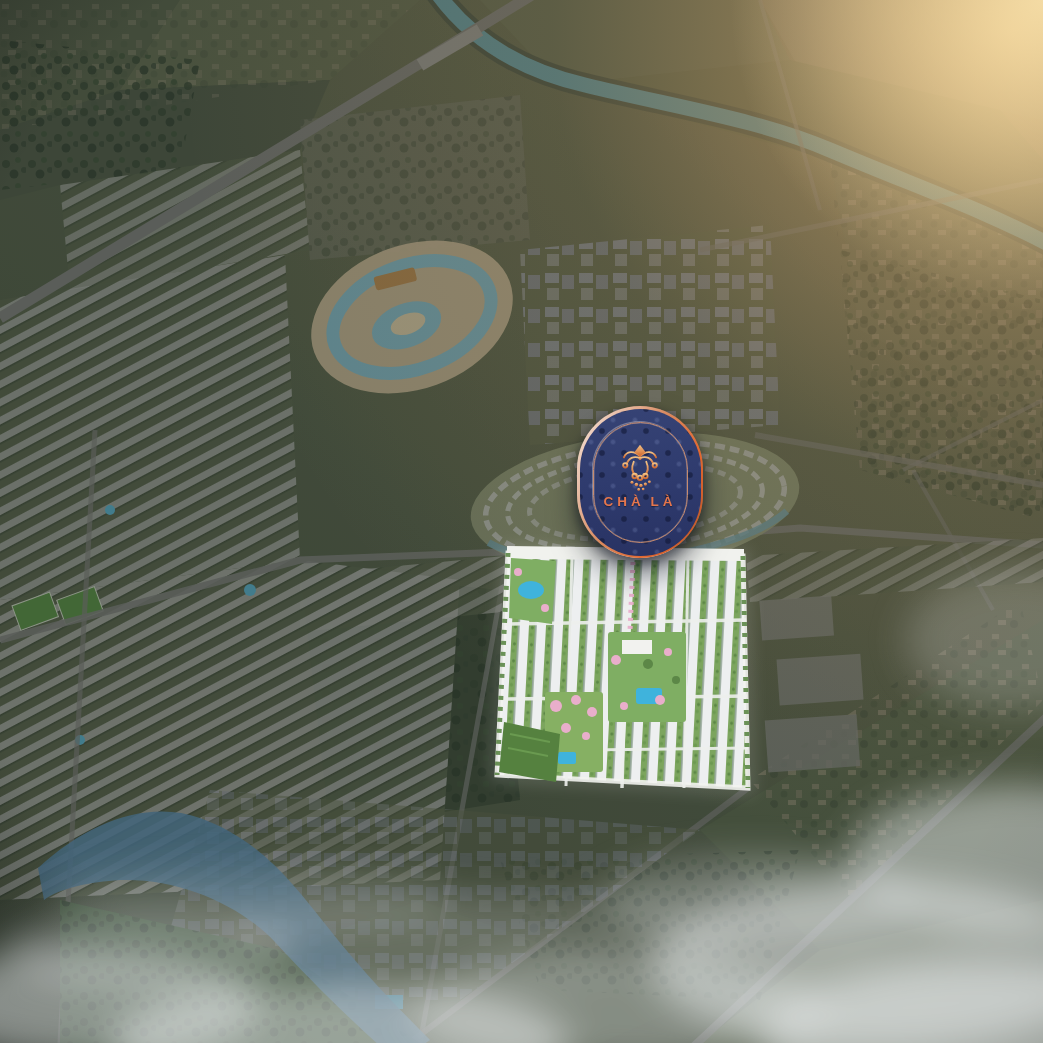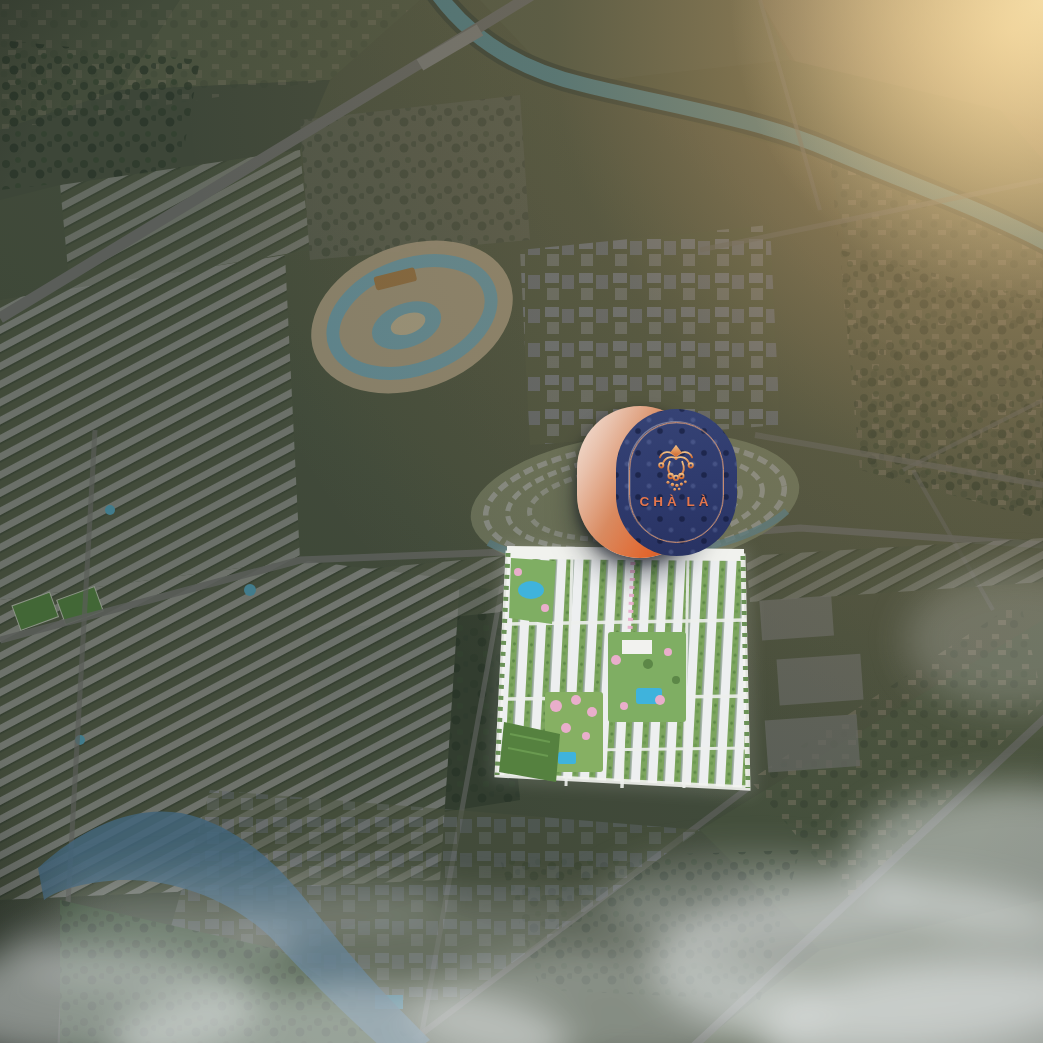--- a/index.html
+++ b/index.html
@@ -12,21 +12,21 @@
          border-radius:64px;padding:2.5px;box-sizing:border-box;cursor:pointer;
          background:linear-gradient(118deg,#f6e8df 0%,#e9c2ad 20%,#d98a60 45%,#e2672f 72%,#b5542b 100%);
          box-shadow:0 16px 28px rgba(8,12,24,.55),0 5px 12px rgba(8,12,24,.45);}
   .badge-core{position:relative;width:121px;height:147px;border-radius:61px;overflow:hidden;
          background:
            radial-gradient(circle at 50% 50%, rgba(130,145,195,.26) 1.4px, rgba(130,145,195,.10) 2.4px, transparent 3.4px),
            radial-gradient(circle at 50% 50%, rgba(14,20,48,.55) 2.2px, transparent 3.6px),
            linear-gradient(175deg,#36437500 0%,#36437500 100%),
            linear-gradient(175deg,#364375 0%,#2e3a6d 55%,#283262 100%);
          background-size:22px 22px,22px 22px,100% 100%,100% 100%;
-         background-position:0 0,11px 11px,0 0,0 0;margin-left:36px;}
+         background-position:0 0,11px 11px,0 0,0 0;}
   .badge-ringline{position:absolute;inset:13px;border-radius:50px;
          border:1.6px solid rgba(226,154,112,.85);
          box-shadow:inset 0 0 0 .6px rgba(255,231,216,.28), -1px -1px 0 rgba(255,240,230,.35);}
   .emblem{position:absolute;left:50%;top:34px;transform:translateX(-50%);width:40px;height:50px;}
   .wordmark{position:absolute;left:0;right:0;top:85px;text-align:center;
          font-size:13.5px;font-weight:700;letter-spacing:4px;word-spacing:-2px;
          color:#e5764d;text-shadow:0 1px 1px rgba(0,0,0,.4);white-space:nowrap;}
 </style>
 </head>
 <body>

